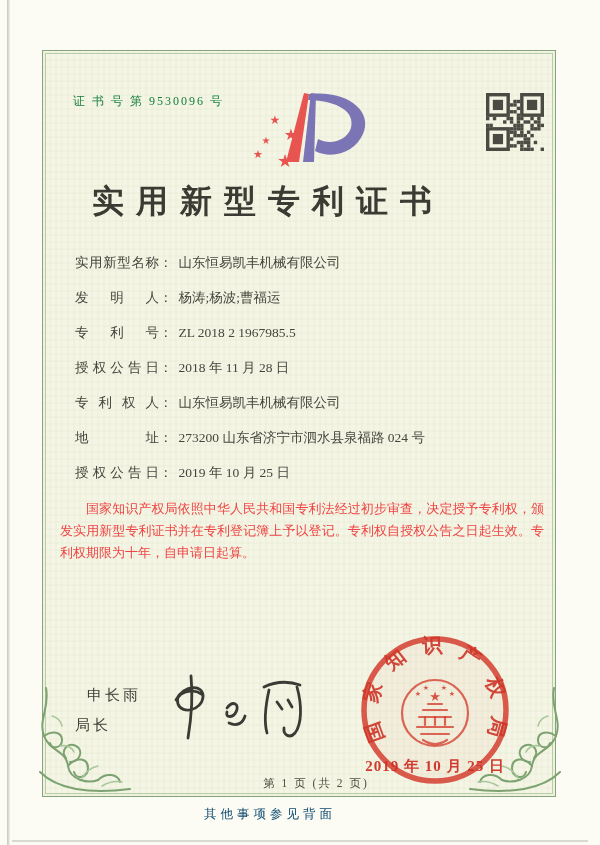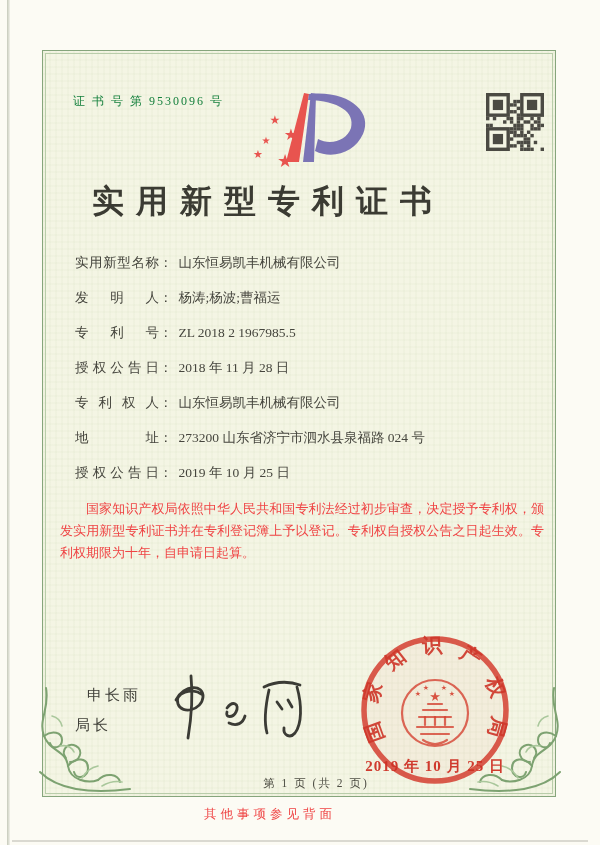--- a/index.html
+++ b/index.html
@@ -60,21 +60,21 @@
     position:absolute; left:350px; top:757px; width:170px; text-align:center;
     font-size:15px; font-weight:bold; letter-spacing:1px;
     color:rgba(205,48,36,.95); white-space:nowrap;
   }
   .page-num {
     position:absolute; left:0; top:776px; width:600px; text-align:center;
     font-size:11.5px; letter-spacing:2px; color:#4e4e44;padding-left:32px;
   }
   .back-note {
     position:absolute; left:0; top:806px; width:540px; text-align:center;
-    font-size:12.5px; letter-spacing:4px; color:#ef4444;
+    font-size:12.5px; letter-spacing:4px; color:#0c4a6e;
   }
   .ornament { position:absolute; width:106px; height:114px; }
   .ornament-bl { left:32px;  top:686px; }
   .ornament-br { left:462px; top:686px; transform:scaleX(-1); }
 </style>
 </head>
 <body>
 
 <div class="page">
 

